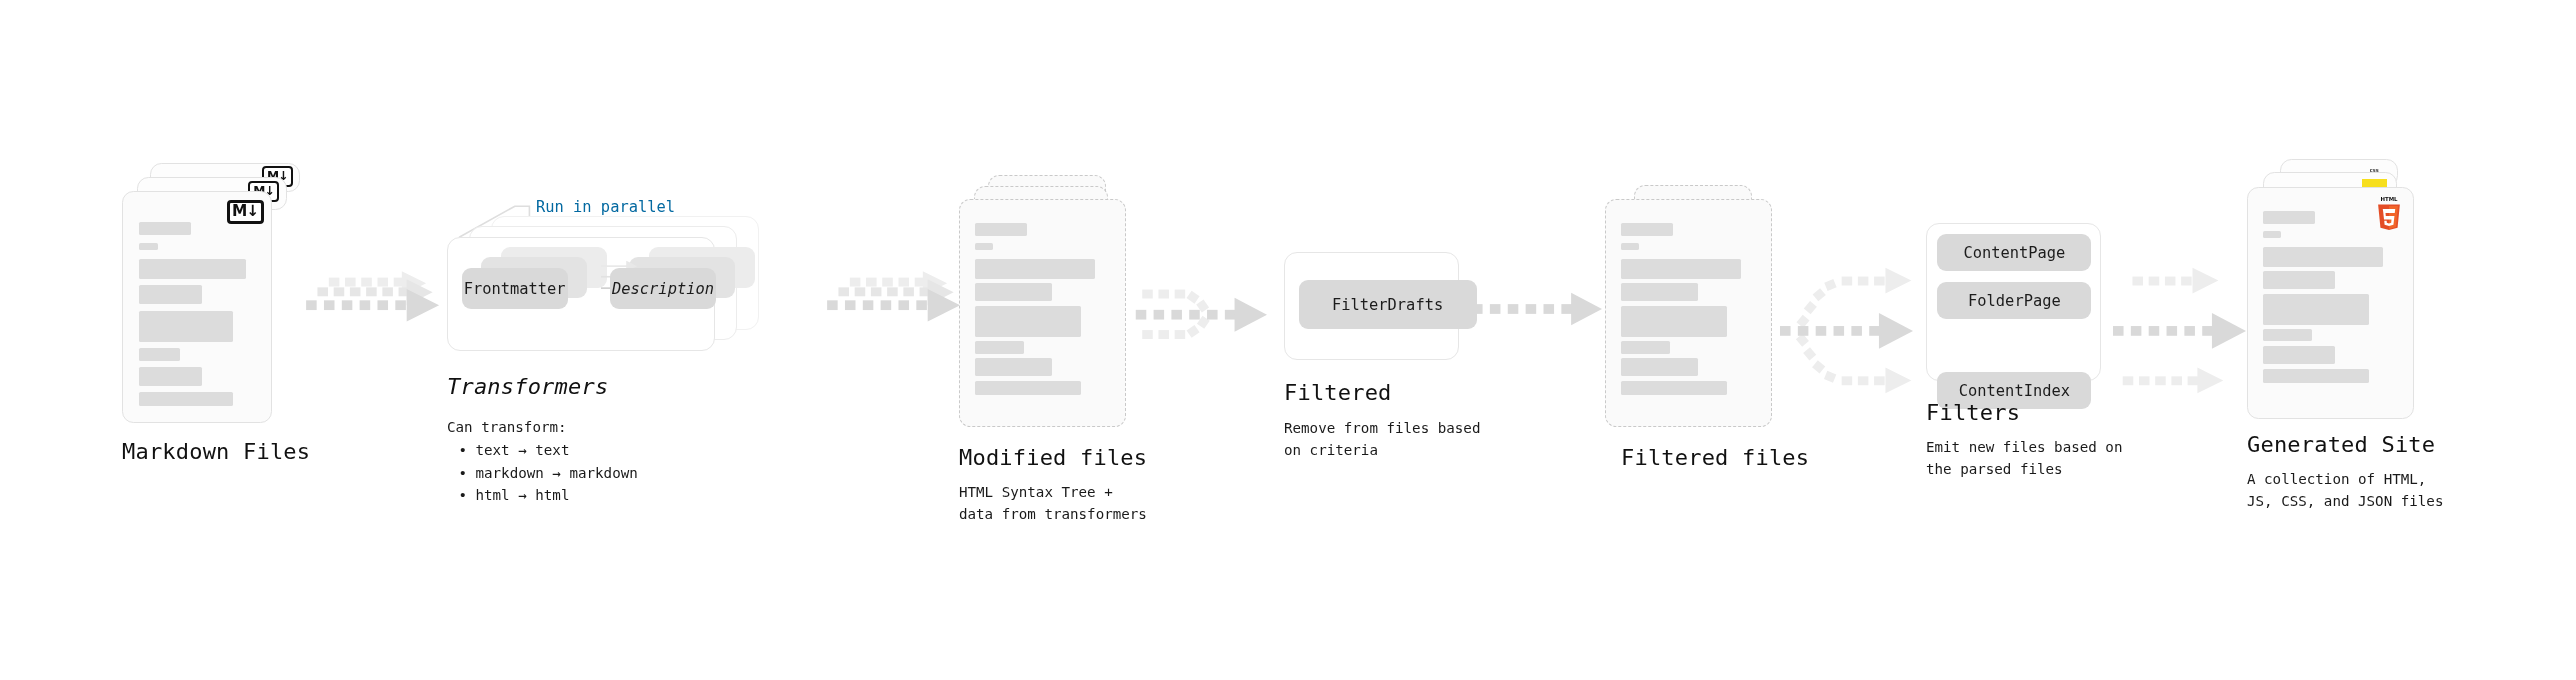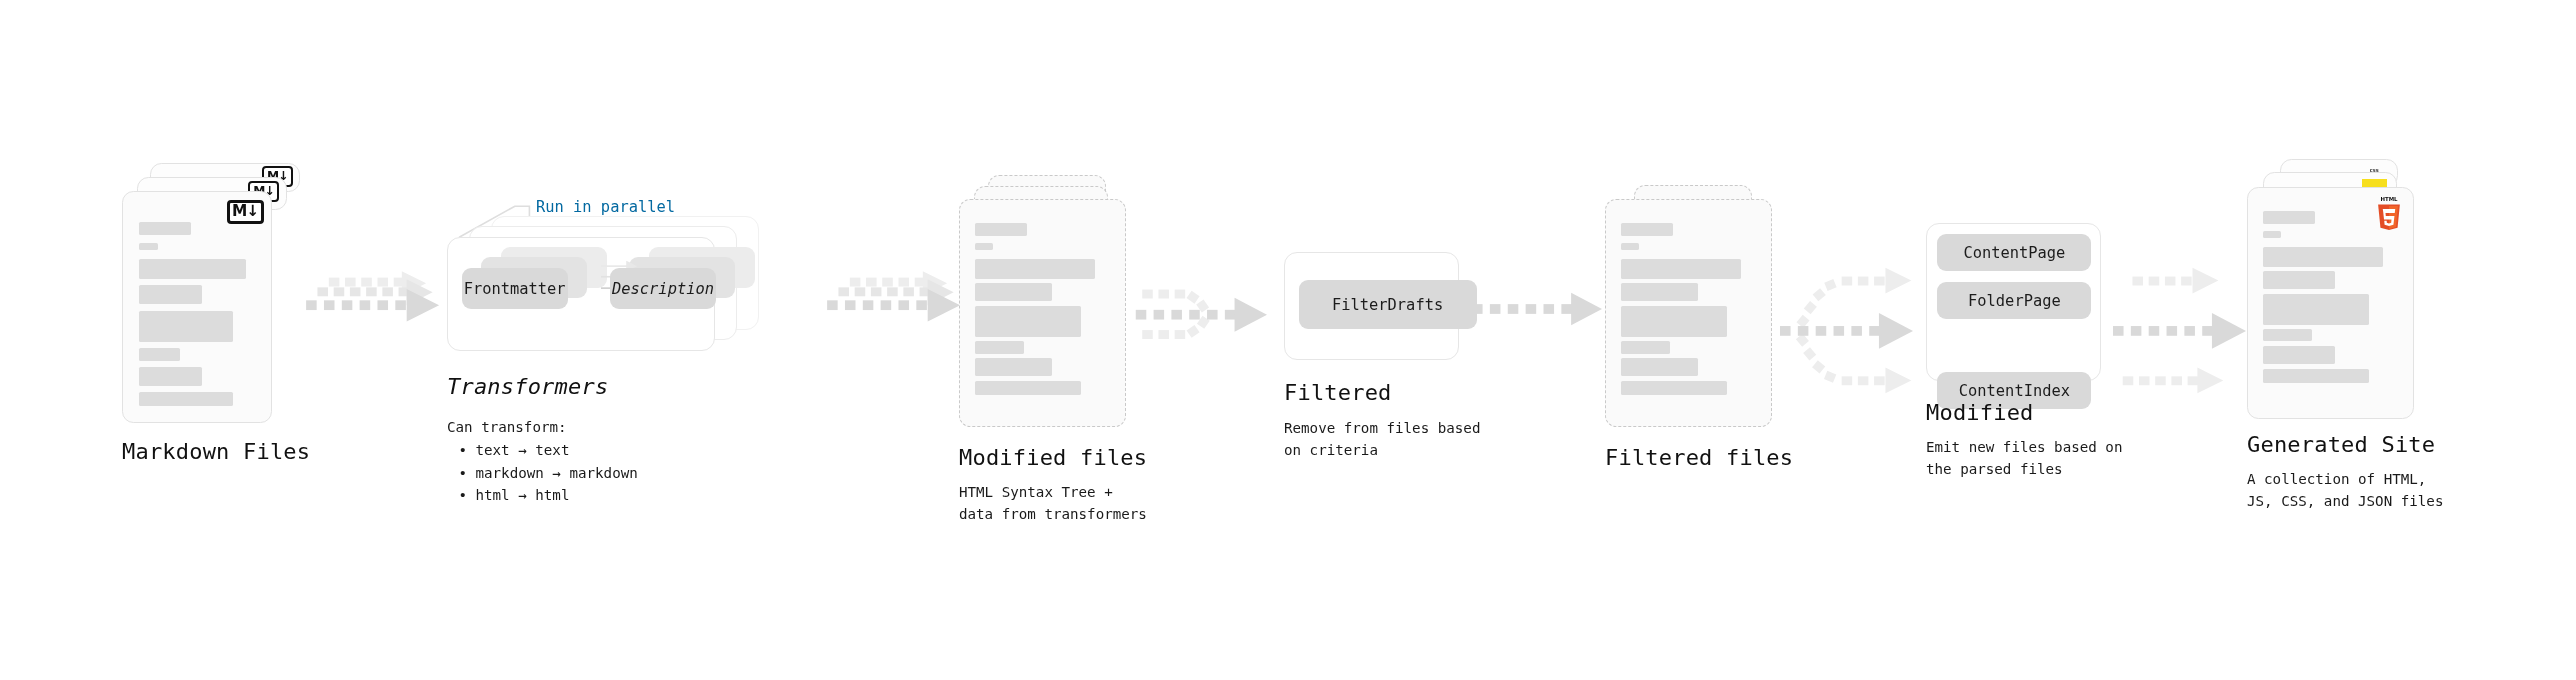--- a/index.html
+++ b/index.html
@@ -333,21 +333,21 @@
         <div class="bar" style="left:14.6px; top:23px; width:52px; height:13px;"></div>
         <div class="bar" style="left:14.6px; top:43px; width:18.7px; height:6.5px;"></div>
         <div class="bar" style="left:14.6px; top:59px; width:120px; height:19.5px;"></div>
         <div class="bar" style="left:14.6px; top:83px; width:77px; height:18px;"></div>
         <div class="bar" style="left:14.6px; top:106px; width:106px; height:31px;"></div>
         <div class="bar" style="left:14.6px; top:141px; width:49px; height:12.2px;"></div>
         <div class="bar" style="left:14.6px; top:158px; width:77px; height:18px;"></div>
         <div class="bar" style="left:14.6px; top:181px; width:106px; height:14px;"></div>
       </div>
     </div>
-    <div class="title" style="left:0px; top:270px;">Filtered files</div>
+    <div class="title" style="left:16px; top:270px;">Filtered files</div>
   </div>
 
   <svg class="arrowsvg" style="left:1780px; top:240px;" width="146" height="138" viewBox="0 0 180 170">
 
     <g fill="#ededed">
       <rect x="22" y="95" width="12" height="11" transform="rotate(-50 28 100)"></rect>
       <rect x="31" y="78" width="12" height="11" transform="rotate(-50 37 83)"></rect>
       <rect x="42" y="62" width="12" height="11" transform="rotate(-40 48 67)"></rect>
       <rect x="56" y="50" width="12" height="11" transform="rotate(-22 62 55)"></rect>
       <rect x="76" y="45" width="13" height="11"></rect>
@@ -376,21 +376,21 @@
         <rect x="110" y="106" width="13" height="12"></rect>
       <path d="M122 90 L164 112 L122 134 Z"></path>
     </g>
   </svg>
 
   <div class="node" style="left:1926px; top:223px;">
     <div class="groupbox" style="left:0px; top:0px; width:175px; height:158px;"></div>
     <div class="pill" style="left:11.4px; top:11.4px; width:154px; height:37px;">ContentPage</div>
     <div class="pill" style="left:11.4px; top:59px; width:154px; height:37px;">FolderPage</div>
     <div class="pill" style="left:11.4px; top:107px; width:154px; height:37px;margin-top:42px;">ContentIndex</div>
-    <div class="title" style="left:0px; top:177px;">Modified</div>
+    <div class="title" style="left:0px; top:177px;">Filters</div>
     <div class="sub" style="left:0px; top:213px;">Emit new files based on
 the parsed files</div>
   </div>
 
   <svg class="arrowsvg" style="left:2113px; top:240px;" width="146" height="138" viewBox="0 0 180 170">
     <g fill="#ededed">
       <rect x="24" y="45" width="13" height="11"></rect>
         <rect x="44" y="45" width="13" height="11"></rect>
       <rect x="64" y="45" width="13" height="11"></rect>
         <rect x="84" y="45" width="13" height="11"></rect>

